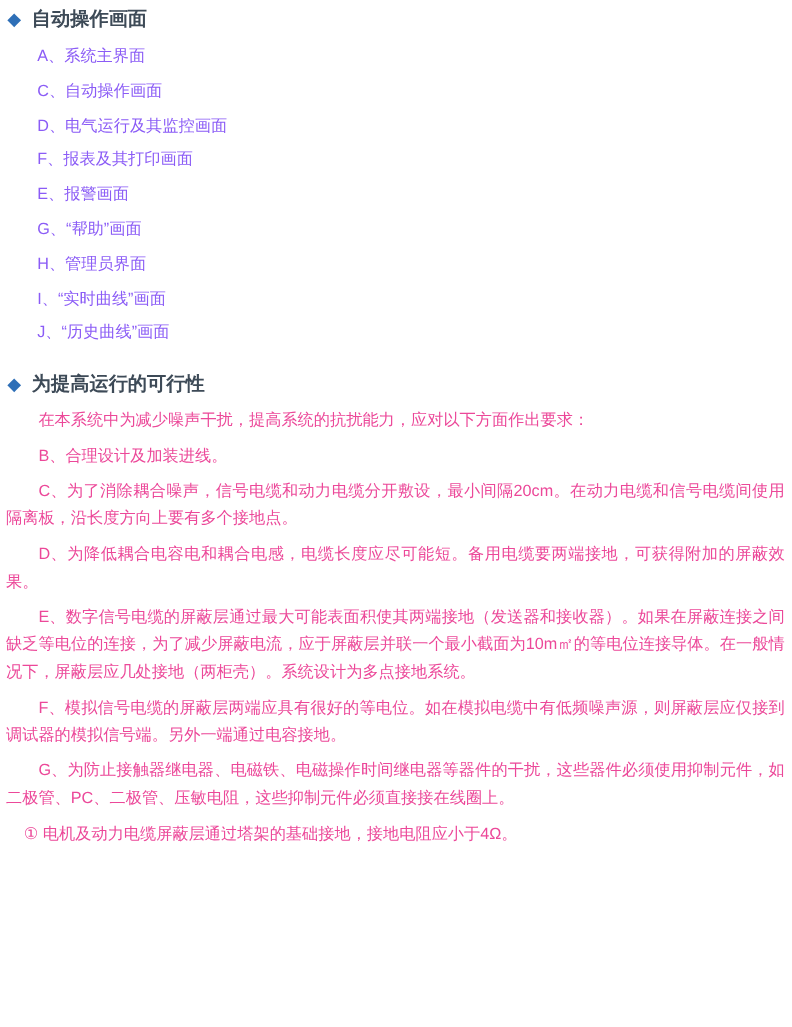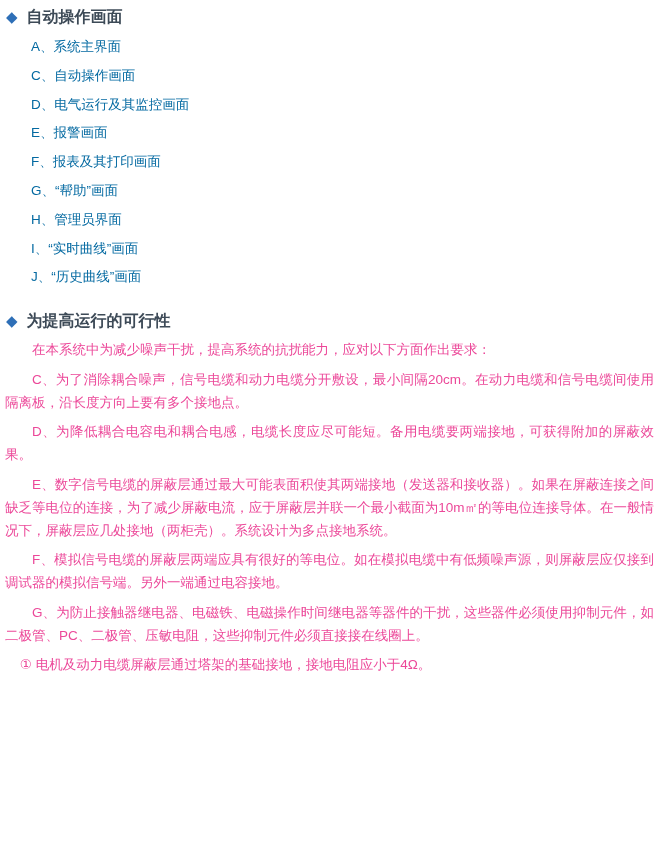--- a/index.html
+++ b/index.html
@@ -30,21 +30,21 @@
     font-style: normal;
   }
   .screen-list {
     list-style: none;
     margin: 7px 0 5px 0;
     padding: 0 0 0 26px;
   }
   .screen-list li {
     font-size: 13.5px;
     line-height: 28.8px;
-    color: #0369a1;
+    color: #8b5cf6;
     white-space: nowrap;
   }
   .emc-body {
     margin-top: 8px;
   }
   .emc-body p {
     font-size: 13.5px;
     line-height: 23px;
     color: #ec4899;
     text-indent: 2em;
@@ -63,36 +63,37 @@
 
 <section id="section-functions">
   <h2 class="section-title">
     <i class="diamond">◆</i>
     <span>自动操作画面</span>
   </h2>
   <ul class="screen-list">
     <li>A、系统主界面</li>
     <li>C、自动操作画面</li>
     <li>D、电气运行及其监控画面</li>
+    <li>F、报表及其打印画面</li>
     <li>E、报警画面</li>
-    <li>F、报表及其打印画面</li>
     <li>G、“帮助”画面</li>
     <li>H、管理员界面</li>
     <li>I、“实时曲线”画面</li>
     <li>J、“历史曲线”画面</li>
   </ul>
 </section>
 
 <section id="section-emc">
   <h2 class="section-title">
     <i class="diamond">◆</i>
     <span>为提高运行的可行性</span>
   </h2>
   <div class="emc-body">
     <p>在本系统中为减少噪声干扰，提高系统的抗扰能力，应对以下方面作出要求：</p>
+    <p>B、合理设计及加装进线。</p>
     <p>C、为了消除耦合噪声，信号电缆和动力电缆分开敷设，最小间隔20cm。在动力电缆和信号电缆间使用隔离板，沿长度方向上要有多个接地点。</p>
     <p>D、为降低耦合电容电和耦合电感，电缆长度应尽可能短。备用电缆要两端接地，可获得附加的屏蔽效果。</p>
     <p>E、数字信号电缆的屏蔽层通过最大可能表面积使其两端接地（发送器和接收器）。如果在屏蔽连接之间缺乏等电位的连接，为了减少屏蔽电流，应于屏蔽层并联一个最小截面为10m㎡的等电位连接导体。在一般情况下，屏蔽层应几处接地（两柜壳）。系统设计为多点接地系统。</p>
     <p>F、模拟信号电缆的屏蔽层两端应具有很好的等电位。如在模拟电缆中有低频噪声源，则屏蔽层应仅接到调试器的模拟信号端。另外一端通过电容接地。</p>
     <p>G、为防止接触器继电器、电磁铁、电磁操作时间继电器等器件的干扰，这些器件必须使用抑制元件，如二极管、PC、二极管、压敏电阻，这些抑制元件必须直接接在线圈上。</p>
     <p class="ground-item">① 电机及动力电缆屏蔽层通过塔架的基础接地，接地电阻应小于4Ω。</p>
 
   </div>
 </section>
 

